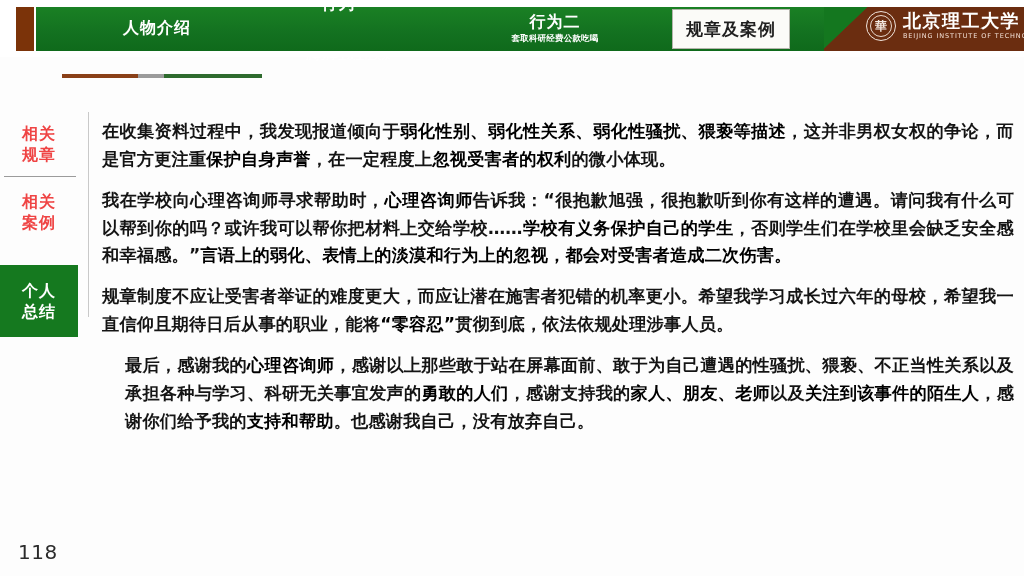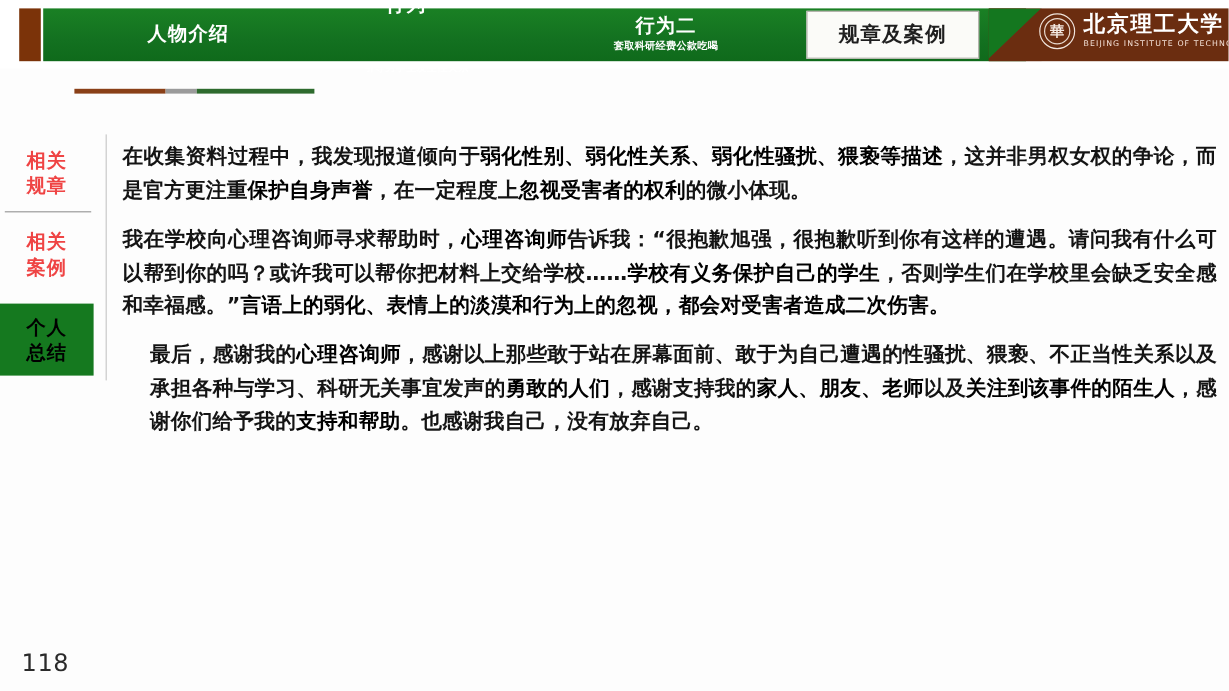--- a/index.html
+++ b/index.html
@@ -140,21 +140,21 @@
     letter-spacing: 0.2px;
     margin-top: 2px;
     white-space: nowrap;
   }
   .nav-item.nav-0 { left: 26px; width: 190px; }
   .nav-item.nav-1 { left: 216px; width: 190px; gap: 36px; }
   .nav-item.nav-2 { left: 424px; width: 190px; }
 
   .nav-item.nav-3 {
     left: 636px;
-    width: 144px;
+    width: 118px;
     background: #fbfbf8;
     border: 1px solid #b4b4ac;
     height: 40px;
     top: 2px;
     text-align: right;
   }
   .nav-item.nav-3 .nav-main {
     color: #1f1f1f;
     font-size: 17px;
   }
@@ -206,24 +206,24 @@
     color: #ef4444;
     font-size: 16px;
     font-weight: bold;
     letter-spacing: 1px;
     line-height: 1.32;
   }
   .side-item span { display: block; white-space: nowrap; }
   .side-item.si-0 { top: 8px;  height: 48px; }
   .side-item.si-1 { top: 76px; height: 48px; }
   .side-item.si-2 {
-    top: 141px;
-    height: 60px;
+    top: 153px;
+    height: 72px;
     background: #15791f;
-    color: #000000;
+    color: #ffffff;
   }
   .side-sep {
     position: absolute;
     left: 4px; top: 64px;
     width: 72px; height: 1.4px;
     background: #9b9b9b;
   }
 
   
   .content {
@@ -314,18 +314,19 @@
     <div class="side-item si-2">
       <span>个人</span>
       <span>总结</span>
     </div>
   </div>
   <div class="side-divider"></div>
 
   <div class="content">
     <p class="para"><span>在收集资料过程中，我发现报道倾向于</span><span class="hl">弱化性别、弱化性关系、弱化性骚扰、猥亵等描述</span><span>，这并非男权女权的争论，而是官方更注重</span><span class="hl">保护自身声誉</span><span>，在一定程度上</span><span class="hl">忽视受害者的权利</span><span>的微小体现。</span></p>
     <p class="para"><span>我在学校向心理咨询师寻求帮助时，</span><span class="hl">心理咨询师</span><span>告诉我：“很抱歉旭强，很抱歉听到你有这样的遭遇。请问我有什么可以帮到你的吗？或许我可以帮你把材料上交给学校……</span><span class="hl">学校有义务保护自己的学生</span><span>，否则学生们在学校里会缺乏安全感和幸福感。”</span><span class="hl">言语上的弱化、表情上的淡漠和行为上的忽视，都会对受害者造成二次伤害。</span></p>
+    <p class="para"><span>规章制度不应让受害者举证的难度更大，而应让潜在施害者犯错的机率更小。希望我学习成长过六年的母校，希望我一直信仰且期待日后从事的职业，能将</span><span class="hl">“零容忍”</span><span>贯彻到底，依法依规处理涉事人员。</span></p>
     <p class="para"><span>最后，感谢我的</span><span class="hl">心理咨询师</span><span>，感谢以上那些敢于站在屏幕面前、敢于为自己遭遇的性骚扰、猥亵、不正当性关系以及承担各种与学习、科研无关事宜发声的</span><span class="hl">勇敢的人们</span><span>，感谢支持我的</span><span class="hl">家人、朋友、老师</span><span>以及</span><span class="hl">关注到该事件的陌生人</span><span>，感谢你们给予我的</span><span class="hl">支持和帮助</span><span>。也感谢我自己，没有放弃自己。</span></p>
   </div>
 
   <div class="page-number">118</div>
 
 </div>
 
 </body></html>

